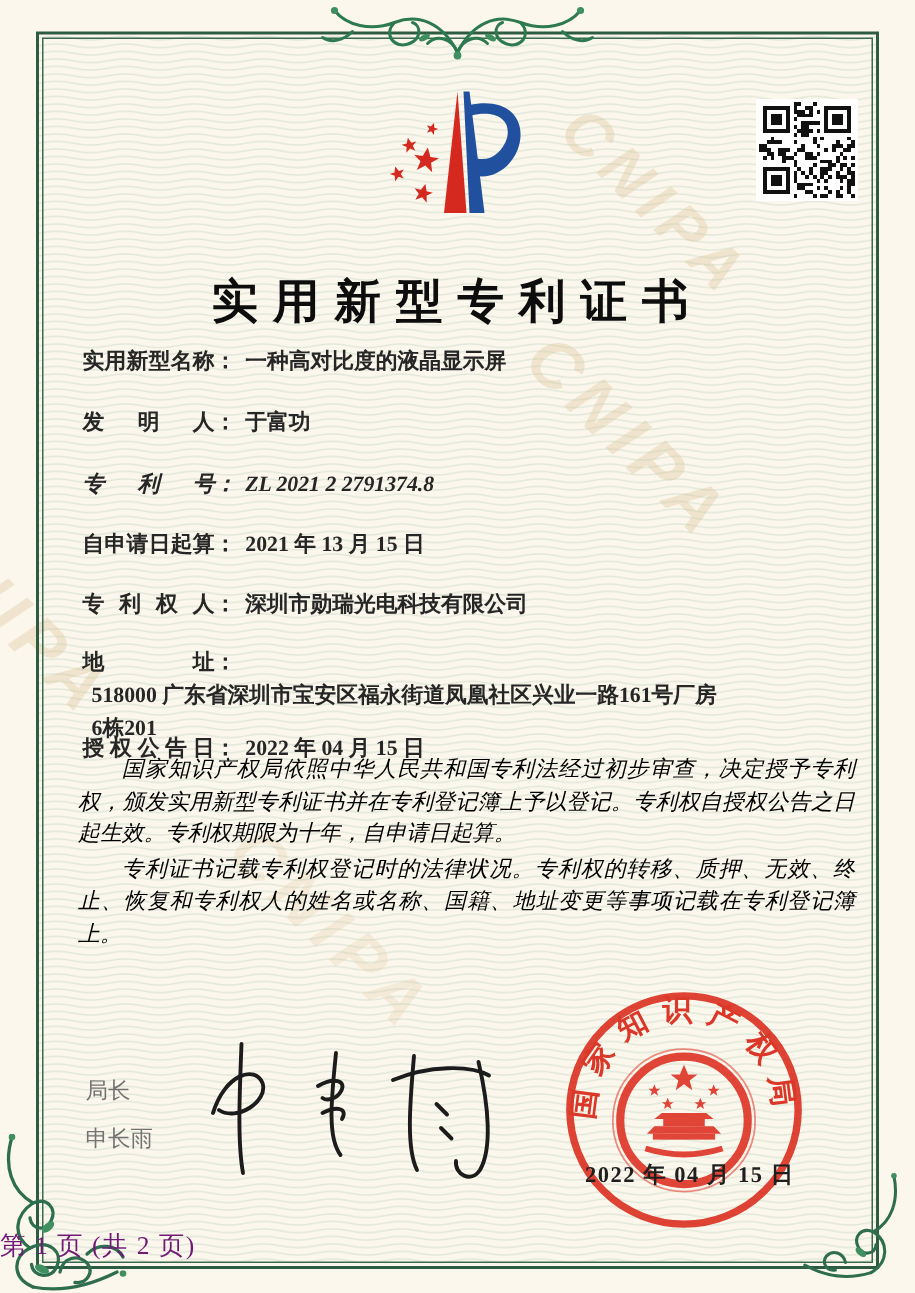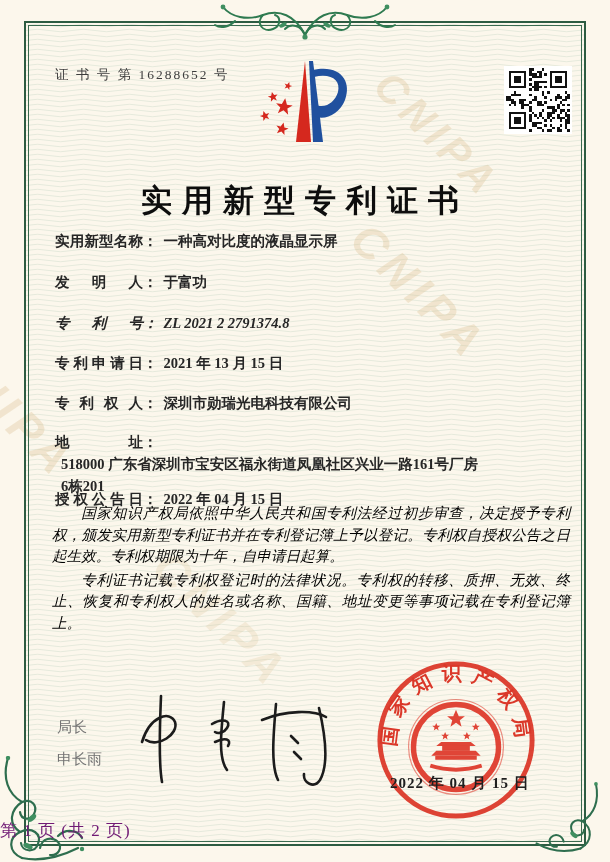--- a/index.html
+++ b/index.html
@@ -124,21 +124,20 @@
       <path d="M26,58 c10,-4 16,4 12,12 c-3,7 -13,6 -14,-2"></path>
       <path d="M28,90 C48,96 66,92 80,84"></path>
       <path d="M48,82 c2,-8 10,-10 15,-5 c4,5 0,12 -7,11"></path>
     </g>
     <g fill="#3f8f60">
       <ellipse cx="36" cy="74" rx="5" ry="2.6" transform="rotate(-40 36 74)"></ellipse>
       <circle cx="10" cy="14" r="2.2"></circle>
     </g>
   </svg>
 
-  <div class="certno">证 书 号 第 16288652 号</div>
 
   <svg class="logo" width="120" height="95" viewBox="0 0 120 95" xmlns="http://www.w3.org/2000/svg">
     <defs>
       <path id="starP" d="M0,-10 L2.94,-3.09 L9.51,-3.09 L4.05,1.18 L5.88,8.09 L0,3.82 L-5.88,8.09 L-4.05,1.18 L-9.51,-3.09 L-2.94,-3.09 Z"></path>
     </defs>
     <g fill="#d5281e">
       <use href="#starP" transform="translate(42,32) scale(0.42) rotate(18)"></use>
       <use href="#starP" transform="translate(27,43) scale(0.52) rotate(-12)"></use>
       <use href="#starP" transform="translate(38,53) scale(0.88) rotate(8)"></use>
       <use href="#starP" transform="translate(19,62) scale(0.52) rotate(-18)"></use>
@@ -411,21 +410,21 @@
   <div class="row" style="top:271px;">
     <span class="lab">发明人</span><span class="colon">：</span><span class="val">于富功</span>
   </div>
   <div class="row" style="top:230px;">
     <span class="lab">实用新型名称</span><span class="colon">：</span><span class="val">一种高对比度的液晶显示屏</span>
   </div>
   <div class="row" style="top:312px;font-style:italic;">
     <span class="lab">专利号</span><span class="colon">：</span><span class="val">ZL 2021 2 2791374.8</span>
   </div>
   <div class="row" style="top:352px;">
-    <span class="lab">专利申请日</span><span class="colon">：</span><span class="val">2021 年 13 月 15 日</span>
+    <span class="lab">自申请日起算</span><span class="colon">：</span><span class="val">2021 年 13 月 15 日</span>
   </div>
   <div class="row" style="top:392px;">
     <span class="lab">专利权人</span><span class="colon">：</span><span class="val">深圳市勋瑞光电科技有限公司</span>
   </div>
   <div class="row" style="top:431px;">
     <span class="lab">地址</span><span class="colon">：</span><span class="val">518000 广东省深圳市宝安区福永街道凤凰社区兴业一路161号厂房6栋201</span>
   </div>
   <div class="row" style="top:472px;margin-top:16px;">
     <span>
       <span class="lab">授权公告日</span><span class="colon">：</span><span class="val">2022 年 04 月 15 日</span>

